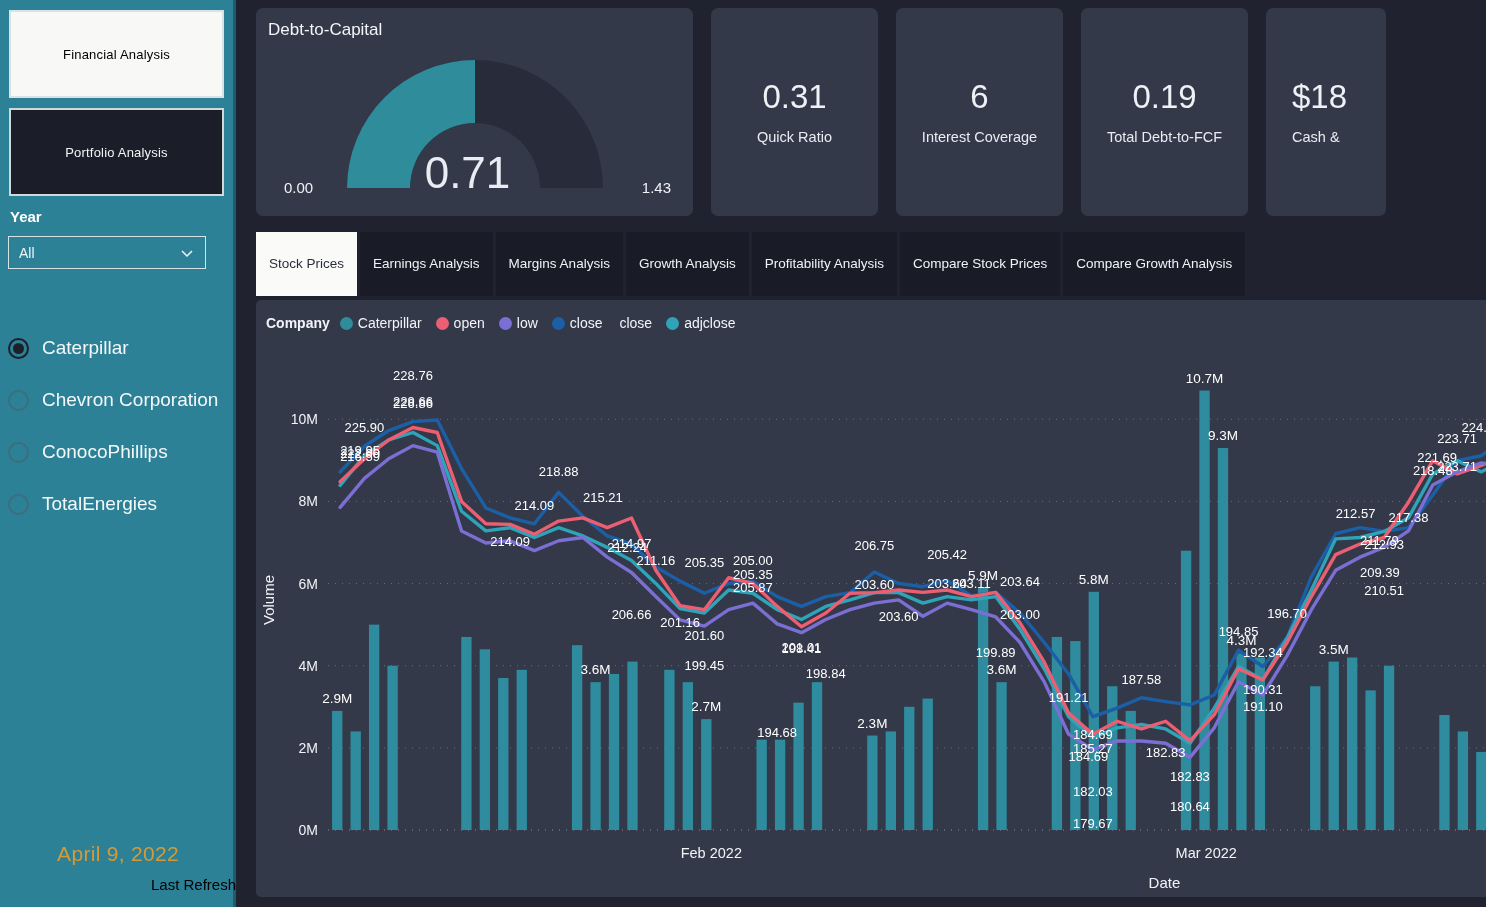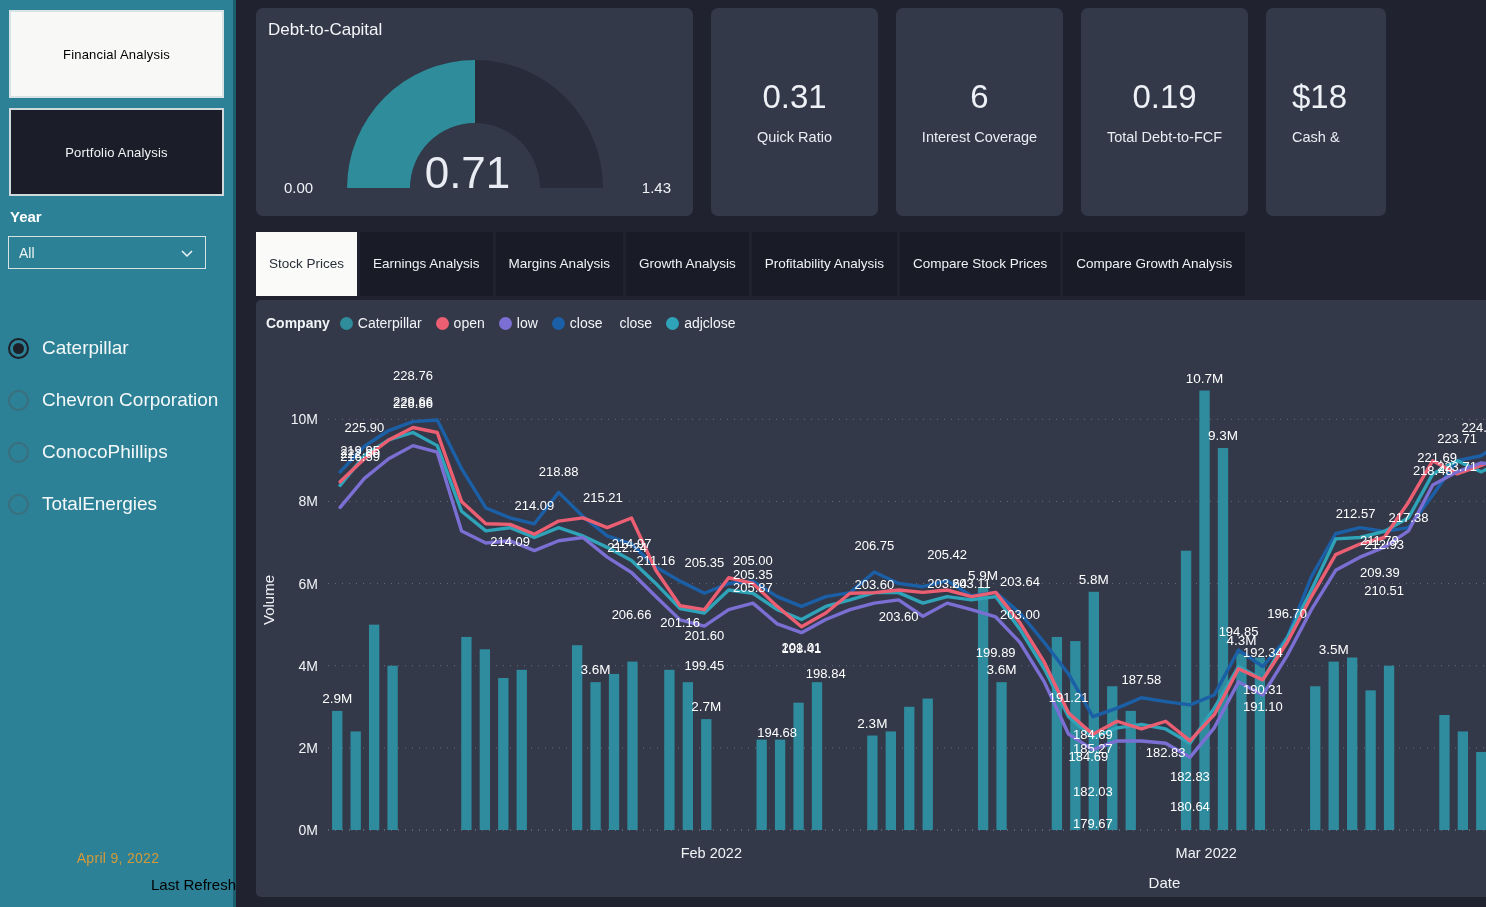--- a/index.html
+++ b/index.html
@@ -52,21 +52,21 @@
     flex: 0 0 21px; background: transparent;
   }
   .radio-row.unchecked .radio-mark { border-color: #3b6f7e; }
   .radio-mark .dot {
     width: 11px; height: 11px; border-radius: 50%; background: #1d1f29;
   }
 
   .refresh-block {
     position: absolute; left: 0; width: 236px; bottom: 14px; text-align: center;
   }
-  .refresh-date { font-size: 14px; color: #d49a39; letter-spacing: .3px; }
+  .refresh-date { font-size: 21px; color: #d49a39; letter-spacing: .3px; }
   .refresh-label { font-size: 15px; color: #000000; margin-top: 10px; text-align: right; }
 
   
   .main {
     position: relative; flex: 1 1 auto; height: 907px;
     background: #20232f; padding: 0 0 0 0;
   }
 
   
   .kpi-row {

